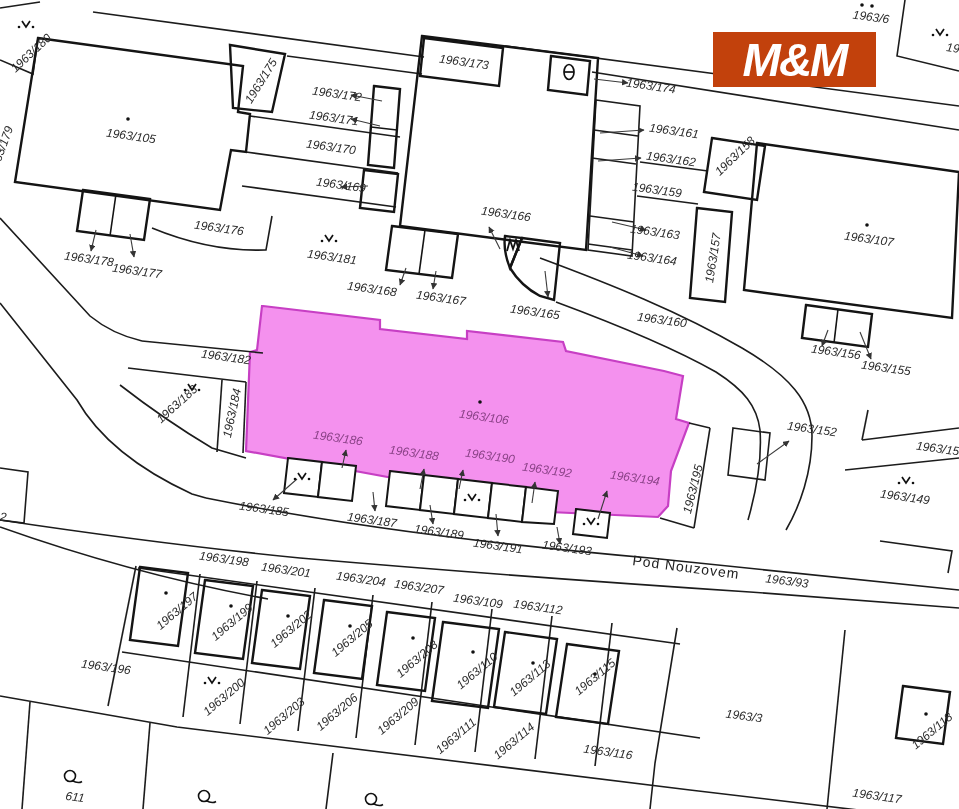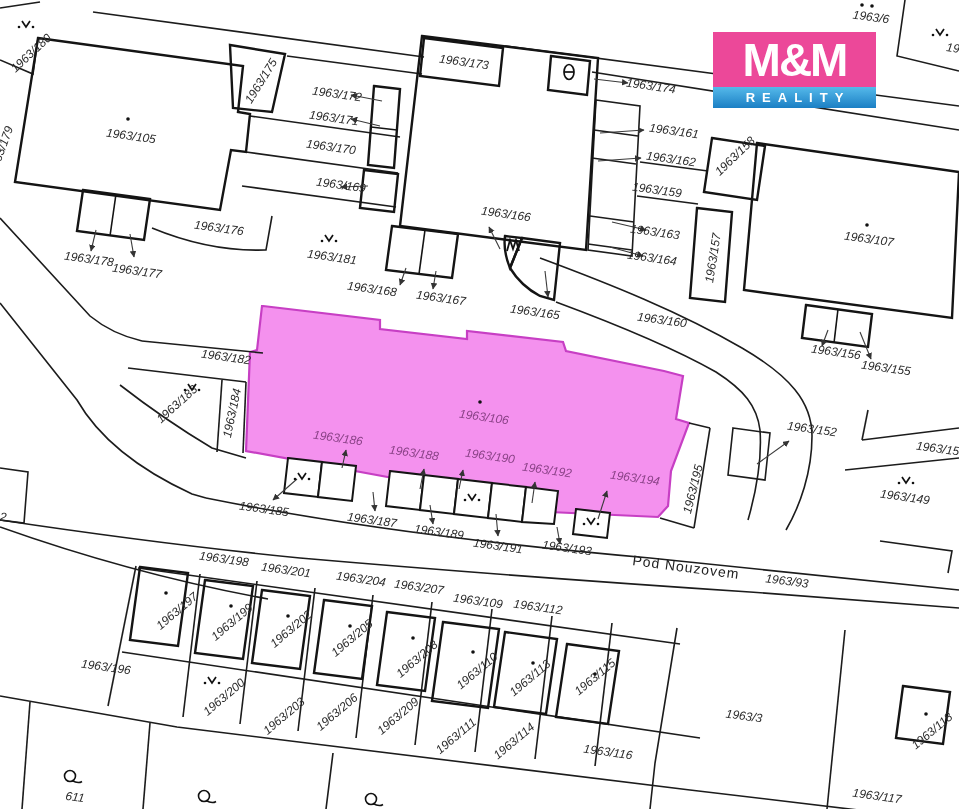--- a/index.html
+++ b/index.html
@@ -350,17 +350,16 @@
         </svg></span>
       <span class="sym" style="left: 862px; top: 3px;"><svg width="6" height="6" viewBox="-3 -3 6 6">
           <circle cx="0" cy="0" r="1.8" fill="#111"></circle>
         </svg></span>
       <span class="sym" style="left: 872px; top: 4px;"><svg width="6" height="6" viewBox="-3 -3 6 6">
           <circle cx="0" cy="0" r="1.8" fill="#111"></circle>
         </svg></span>
     </div>
 
   <div class="logo">
-    <div class="logo-top" id="logo-top" style="background: #ec4899;">M&amp;M</div>
-    <div class="logo-bottom" id="logo-bottom" style="background: linear-gradient(rgb(85, 185, 234), rgb(27, 127, 196));">REALITY</div>
+    <div class="logo-top" id="logo-top" style="background: #c2410c; font-style: italic;">M&amp;M</div>
   </div>
 
 </div>
 
 </body></html>

